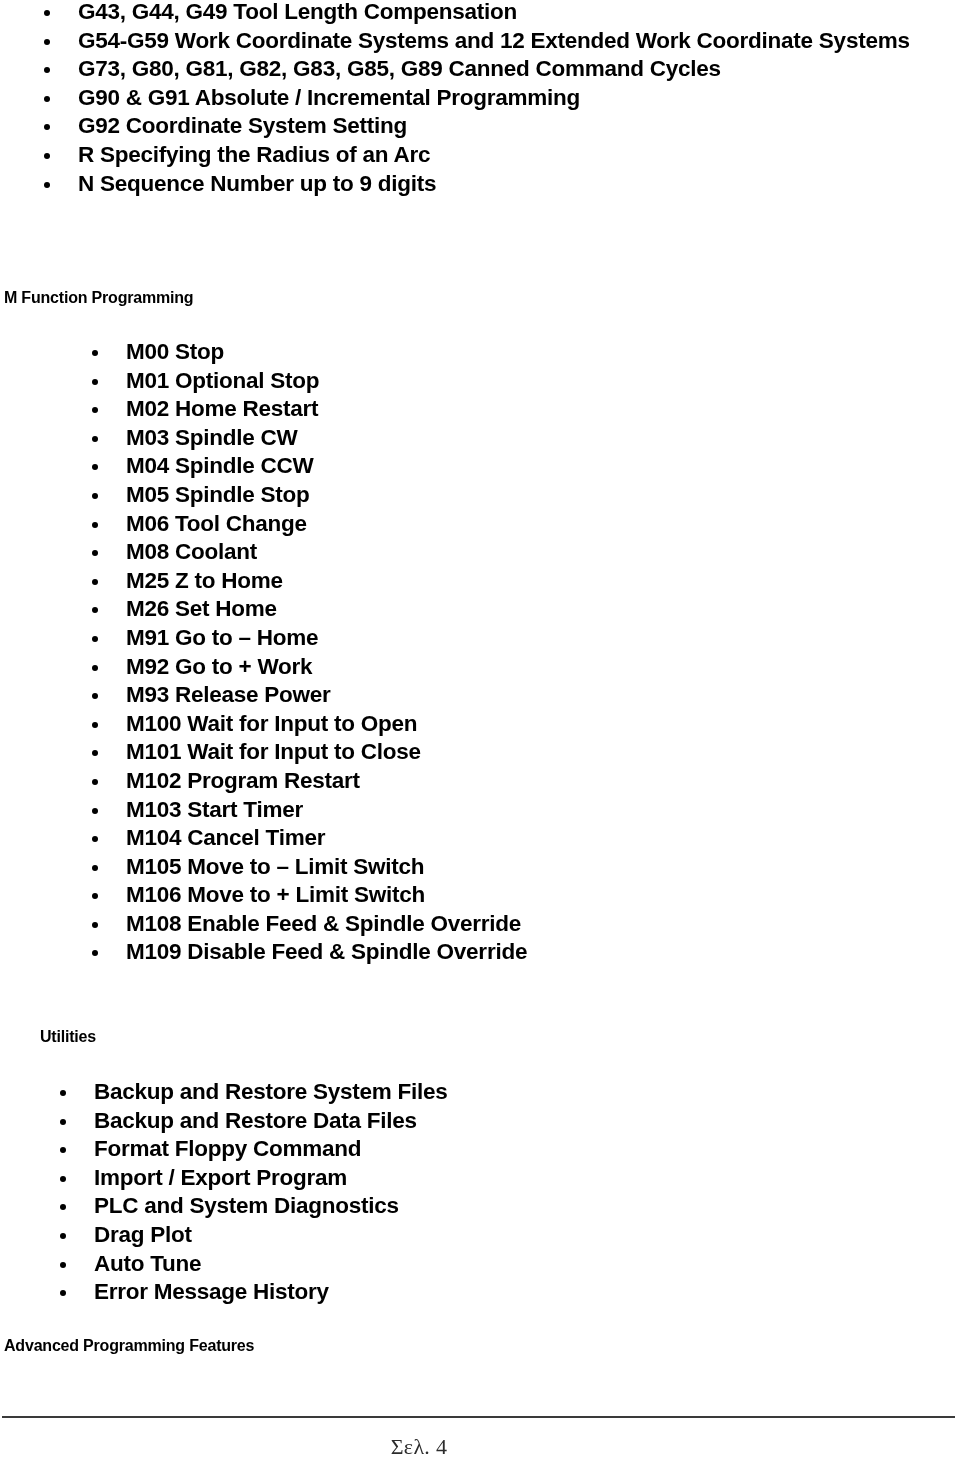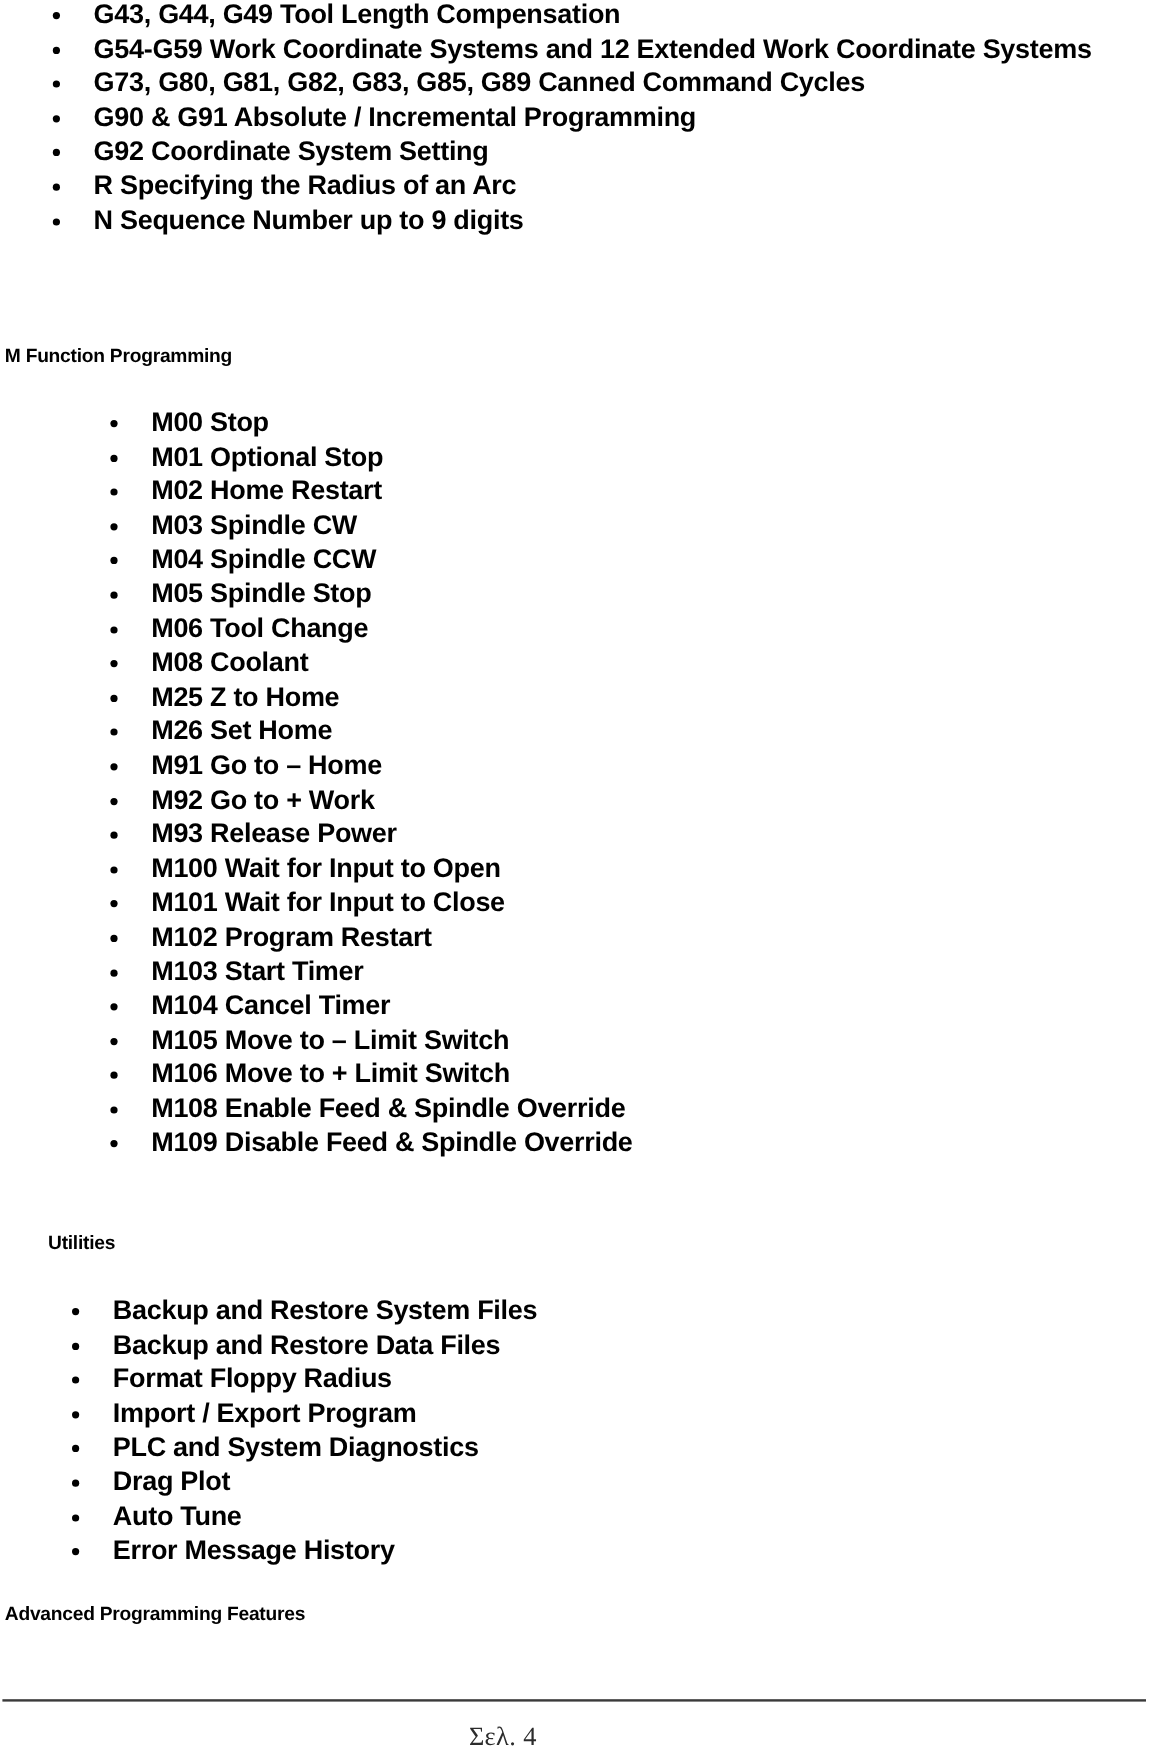--- a/index.html
+++ b/index.html
@@ -281,21 +281,21 @@
         <li>
           <span class="bullet-dot"></span>
           <span class="li-text">Backup and Restore System Files</span>
         </li>
         <li>
           <span class="bullet-dot"></span>
           <span class="li-text">Backup and Restore Data Files</span>
         </li>
         <li>
           <span class="bullet-dot"></span>
-          <span class="li-text">Format Floppy Radius</span>
+          <span class="li-text">Format Floppy Command</span>
         </li>
         <li>
           <span class="bullet-dot"></span>
           <span class="li-text">Import / Export Program</span>
         </li>
         <li>
           <span class="bullet-dot"></span>
           <span class="li-text">PLC and System Diagnostics</span>
         </li>
         <li>

